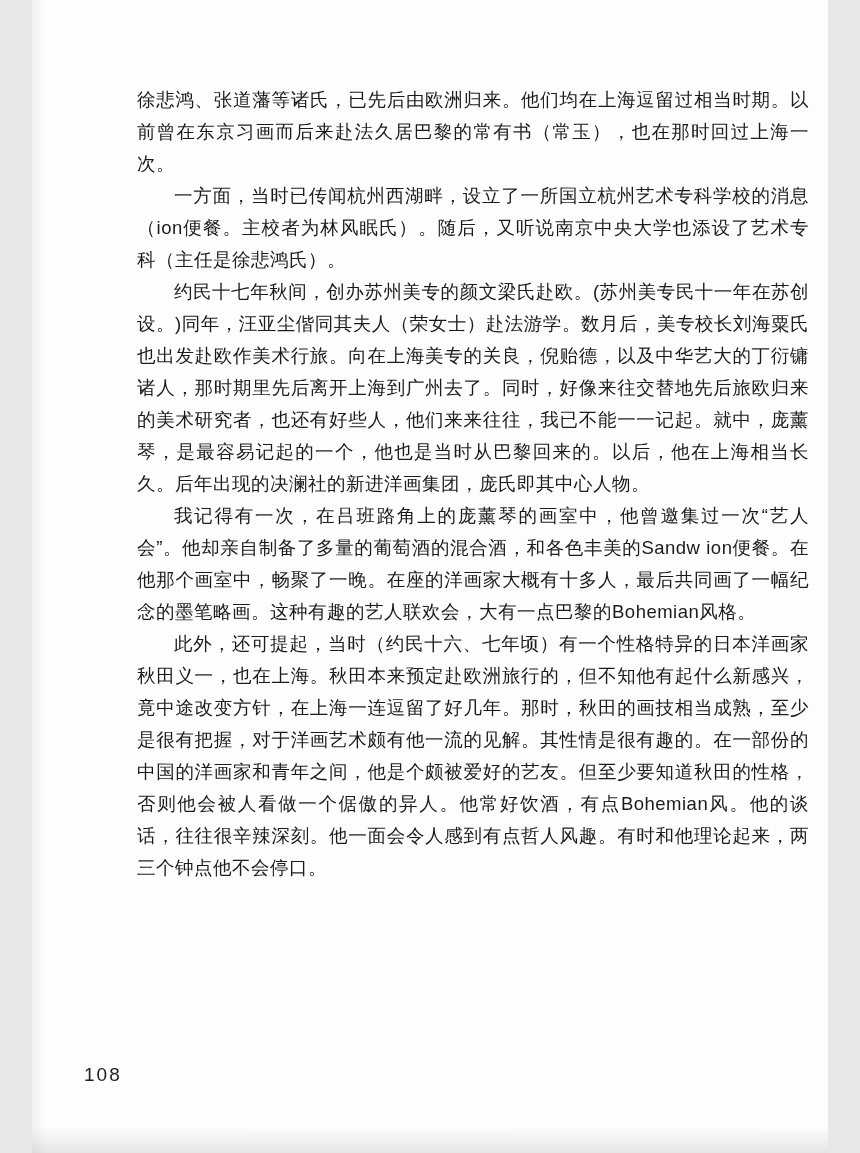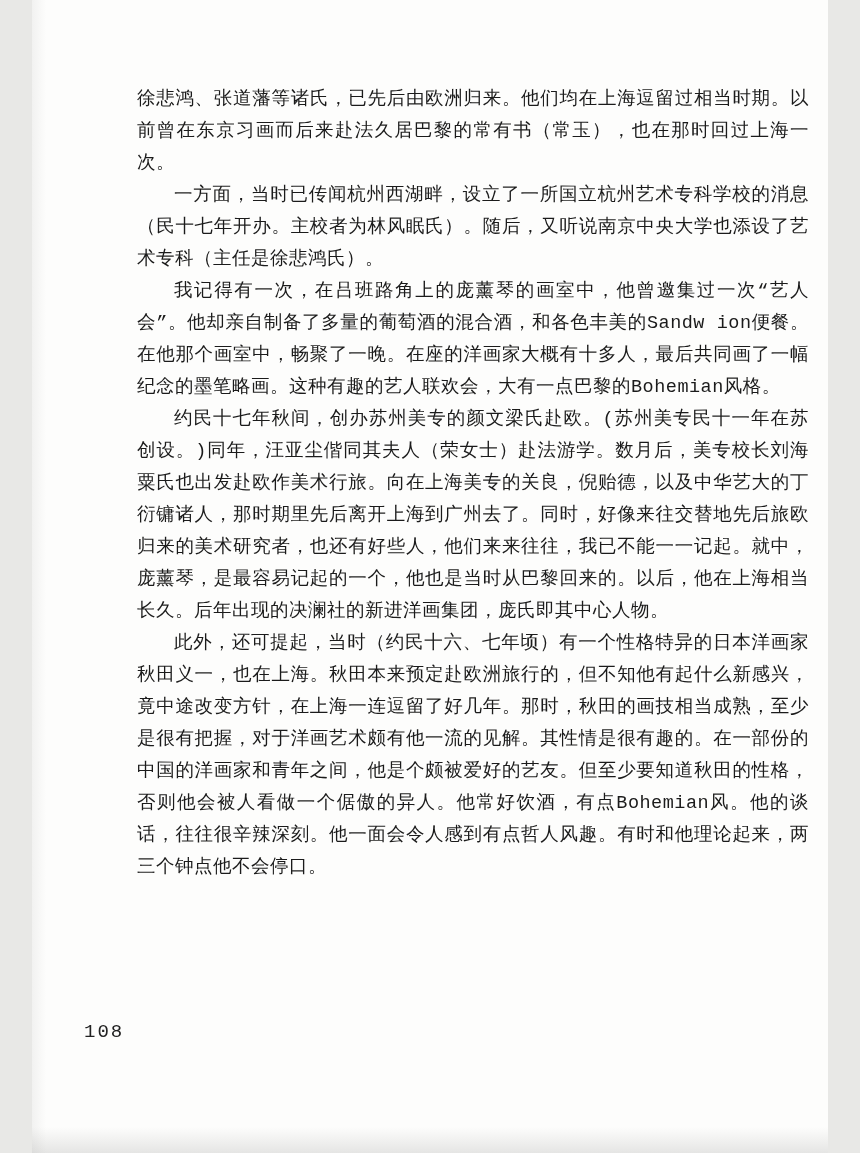--- a/index.html
+++ b/index.html
@@ -7,21 +7,21 @@
     padding: 0;
     background: #e8e8e6;
   }
   .page {
     position: relative;
     width: 796px;
     height: 1153px;
     margin: 0 auto;
     background: #fdfdfc;
     overflow: hidden;
-    font-family: Liberation Mono, monospace;
+    font-family: Liberation Sans, sans-serif;
     color: #1b1b1b;
   }
   
   .page::after {
     content: "";
     position: absolute;
     left: 0; right: 0; bottom: 0;
     height: 26px;
     background: linear-gradient(to bottom, rgba(0,0,0,0), rgba(120,120,118,0.18));
     pointer-events: none;
@@ -48,31 +48,31 @@
   .para {
     margin: 0;
     text-indent: 2em;
   }
   .para.no-indent {
     text-indent: 0;
   }
   .page-number {
     position: absolute;
     left: 52px;
-    top: 1021px;
+    top: 1064px;
     font-size: 19px;
     letter-spacing: 2px;
     color: #222;
   }
 </style>
 </head>
 <body>
 
 <div class="page">
   <div class="text-block">
     <p class="para no-indent">徐悲鸿、张道藩等诸氏，已先后由欧洲归来。他们均在上海逗留过相当时期。以前曾在东京习画而后来赴法久居巴黎的常有书（常玉），也在那时回过上海一次。</p>
-    <p class="para">一方面，当时已传闻杭州西湖畔，设立了一所国立杭州艺术专科学校的消息（民十七年开办。主校者为林风眠氏）。随后，又听说南京中央大学也添设了艺术专科（主任是徐悲鸿氏）。</p>
+    <p class="para">一方面，当时已传闻杭州西湖畔，设立了一所国立杭州艺术专科学校的消息（ion便餐。主校者为林风眠氏）。随后，又听说南京中央大学也添设了艺术专科（主任是徐悲鸿氏）。</p>
+    <p class="para">约民十七年秋间，创办苏州美专的颜文梁氏赴欧。(苏州美专民十一年在苏创设。)同年，汪亚尘偕同其夫人（荣女士）赴法游学。数月后，美专校长刘海粟氏也出发赴欧作美术行旅。向在上海美专的关良，倪贻德，以及中华艺大的丁衍镛诸人，那时期里先后离开上海到广州去了。同时，好像来往交替地先后旅欧归来的美术研究者，也还有好些人，他们来来往往，我已不能一一记起。就中，庞薰琴，是最容易记起的一个，他也是当时从巴黎回来的。以后，他在上海相当长久。后年出现的决澜社的新进洋画集团，庞氏即其中心人物。</p>
     <p class="para">我记得有一次，在吕班路角上的庞薰琴的画室中，他曾邀集过一次“艺人会”。他却亲自制备了多量的葡萄酒的混合酒，和各色丰美的Sandw ion便餐。在他那个画室中，畅聚了一晚。在座的洋画家大概有十多人，最后共同画了一幅纪念的墨笔略画。这种有趣的艺人联欢会，大有一点巴黎的Bohemian风格。</p>
-    <p class="para">约民十七年秋间，创办苏州美专的颜文梁氏赴欧。(苏州美专民十一年在苏创设。)同年，汪亚尘偕同其夫人（荣女士）赴法游学。数月后，美专校长刘海粟氏也出发赴欧作美术行旅。向在上海美专的关良，倪贻德，以及中华艺大的丁衍镛诸人，那时期里先后离开上海到广州去了。同时，好像来往交替地先后旅欧归来的美术研究者，也还有好些人，他们来来往往，我已不能一一记起。就中，庞薰琴，是最容易记起的一个，他也是当时从巴黎回来的。以后，他在上海相当长久。后年出现的决澜社的新进洋画集团，庞氏即其中心人物。</p>
     <p class="para">此外，还可提起，当时（约民十六、七年顷）有一个性格特异的日本洋画家秋田义一，也在上海。秋田本来预定赴欧洲旅行的，但不知他有起什么新感兴，竟中途改变方针，在上海一连逗留了好几年。那时，秋田的画技相当成熟，至少是很有把握，对于洋画艺术颇有他一流的见解。其性情是很有趣的。在一部份的中国的洋画家和青年之间，他是个颇被爱好的艺友。但至少要知道秋田的性格，否则他会被人看做一个倨傲的异人。他常好饮酒，有点Bohemian风。他的谈话，往往很辛辣深刻。他一面会令人感到有点哲人风趣。有时和他理论起来，两三个钟点他不会停口。</p>
   </div>
   <div class="page-number">108</div>
 </div>
 
 </body></html>

